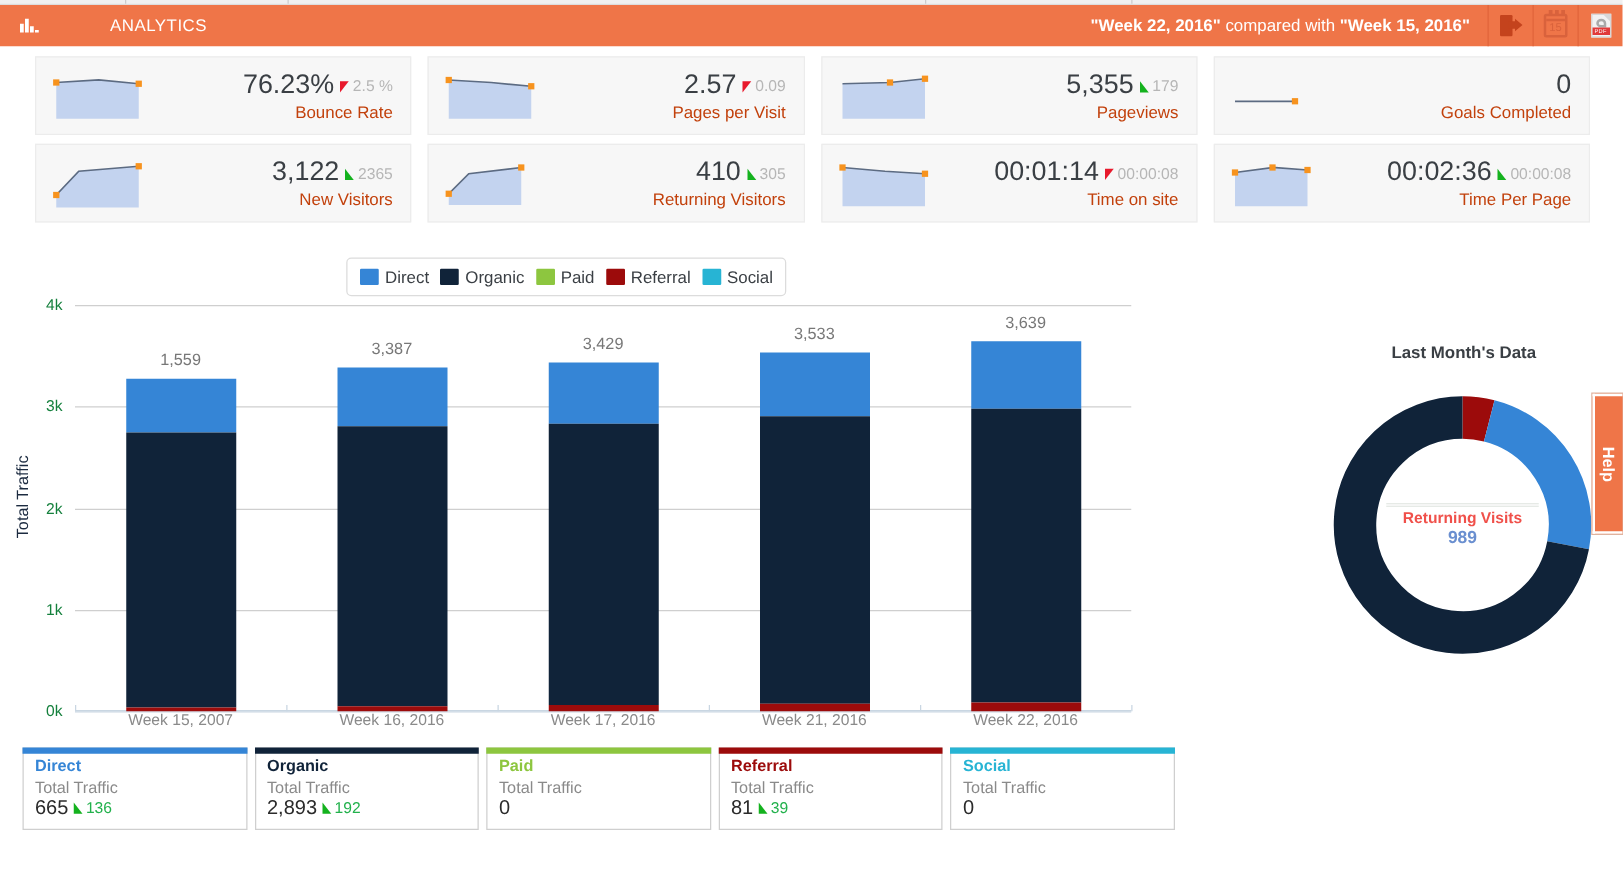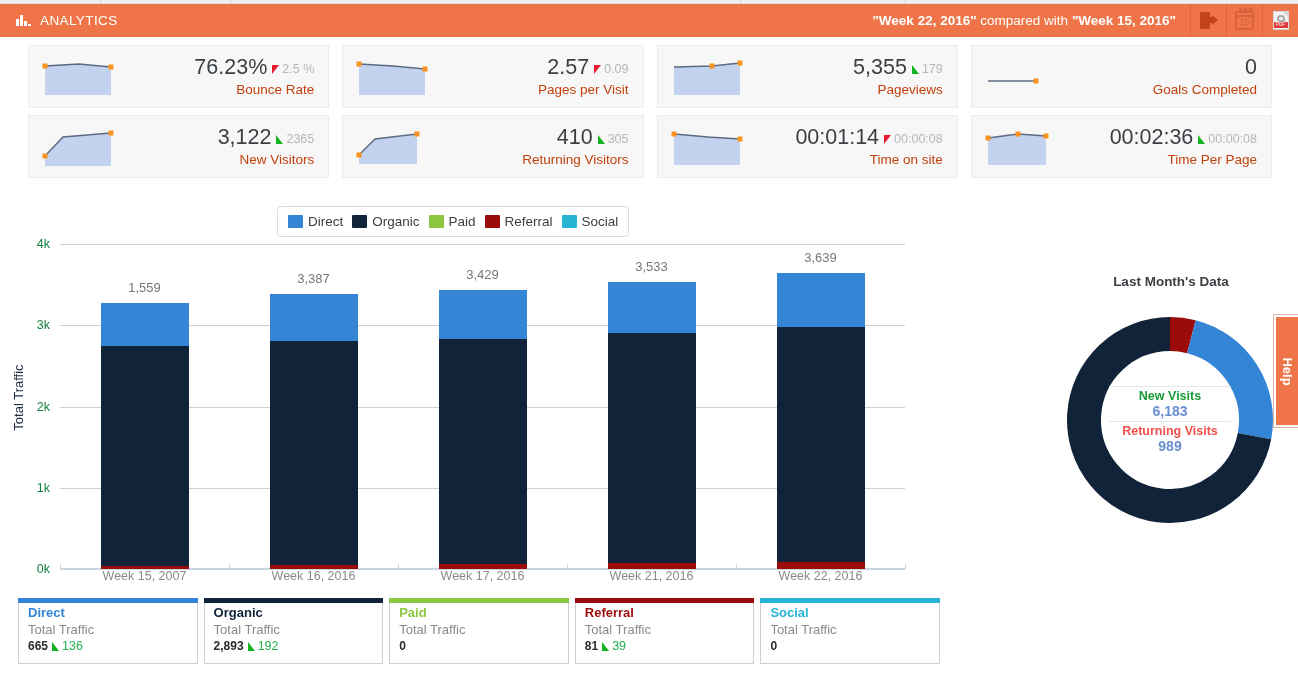--- a/index.html
+++ b/index.html
@@ -60,20 +60,21 @@
     display: block;
   }
   .hdr-bars-icon i:nth-child(1){ left: 0px; height: 7px;}
   .hdr-bars-icon i:nth-child(2){ left: 4px; height: 11px;}
   .hdr-bars-icon i:nth-child(3){ left: 8px; height: 5px;}
   .hdr-bars-icon i:nth-child(4){ left: 12px; height: 2px;}
   .hdr-title {
     color: #ffffff;
     font-size: 13.5px;
     letter-spacing: 0.4px;
+    margin-left: 48px;
   }
   .header-spacer { flex: 1 1 auto; }
   .hdr-compare {
     color: #ffffff;
     font-size: 13.5px;
     padding-right: 14px;
     white-space: nowrap;
   }
   .hdr-compare b { font-weight: bold; }
   .hdr-compare span.mid { font-weight: normal; }
@@ -449,22 +450,22 @@
     color: #8a8a8a;
     line-height: 17px;
   }
   .src-valrow {
     display: flex;
     align-items: center;
     gap: 4px;
     line-height: 17px;
   }
   .src-val {
-    font-size: 12px;
-    font-weight: bold;
+    font-size: 16px;
+    font-weight: normal;
     color: #2b2b2b;
   }
   .src-delta {
     font-size: 12.5px;
     color: #22b14c;
     display: flex;
     align-items: center;
     gap: 3px;
   }
 </style>
@@ -788,24 +789,20 @@
 <div class="donut-panel">
   <div class="donut-title">Last Month's Data</div>
   <div class="donut-wrap">
     <svg width="212" height="212" viewBox="0 0 212 212" id="donutsvg">
         <path d="M 106 20 A 86 86 0 0 1 127.38733029617752 22.701848142937735" fill="none" stroke="#9c0b0b" stroke-width="34"></path>
         <path d="M 127.38733029617752 22.701848142937735 A 86 86 0 0 1 190.47670356266724 122.11479305437231" fill="none" stroke="#3585d6" stroke-width="34"></path>
         <path d="M 190.47670356266724 122.11479305437231 A 86 86 0 1 1 105.99999999999999 20" fill="none" stroke="#102339" stroke-width="34"></path>
       </svg>
     <div class="donut-center">
       <div class="dc-sep"></div>
-      <div class="dc-row">
-        <div class="dc-label" style="color:#1a9c38">New Visits</div>
-        <div class="dc-value">6,183</div>
-      </div>
       <div class="dc-sep"></div>
       <div class="dc-row">
         <div class="dc-label" style="color:#f0504a">Returning Visits</div>
         <div class="dc-value">989</div>
       </div>
     </div>
   </div>
 </div>
 
 <div class="help-tab">

